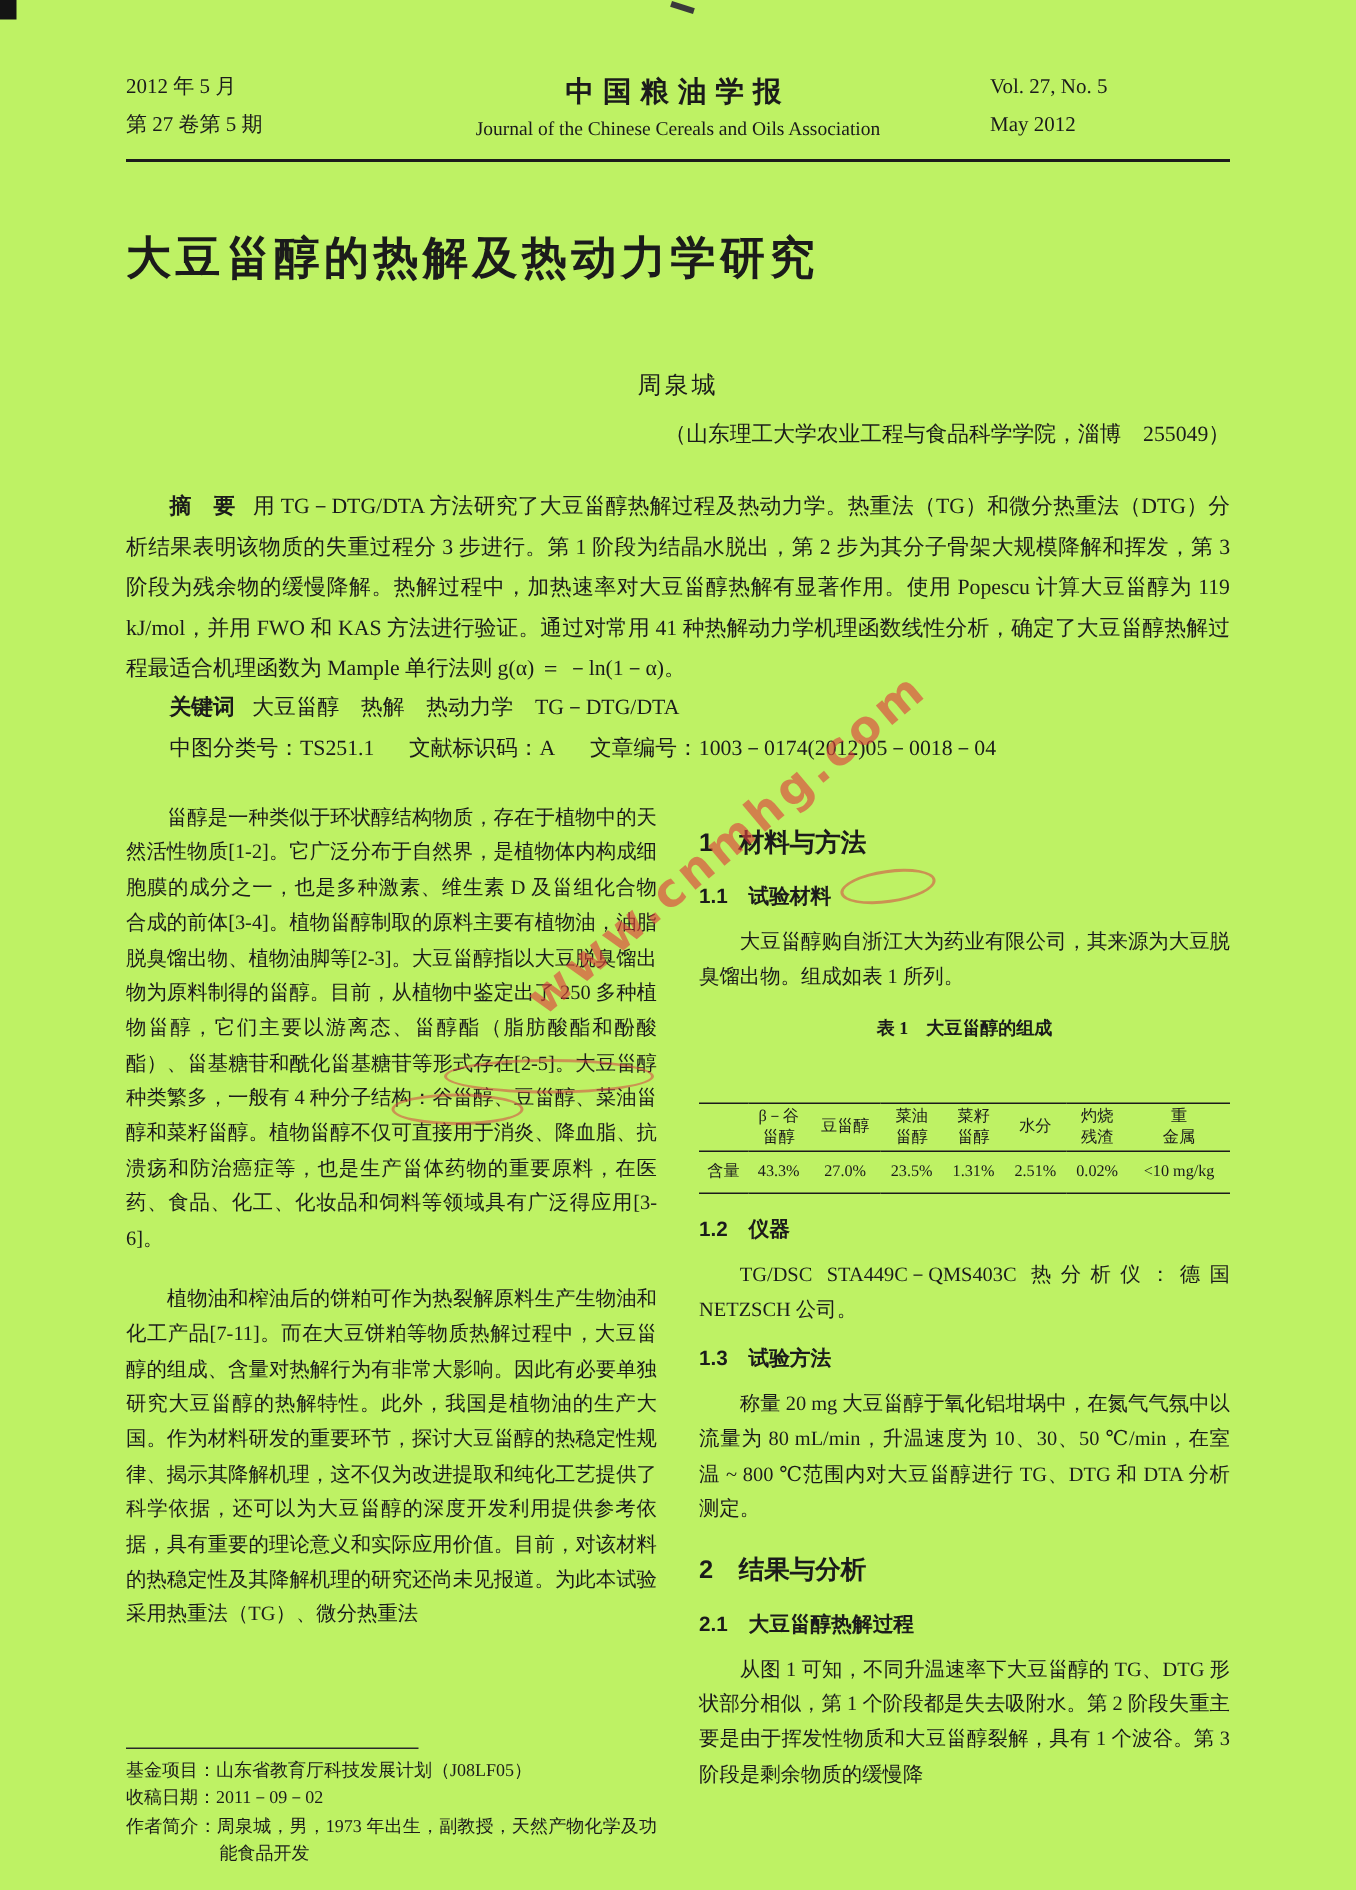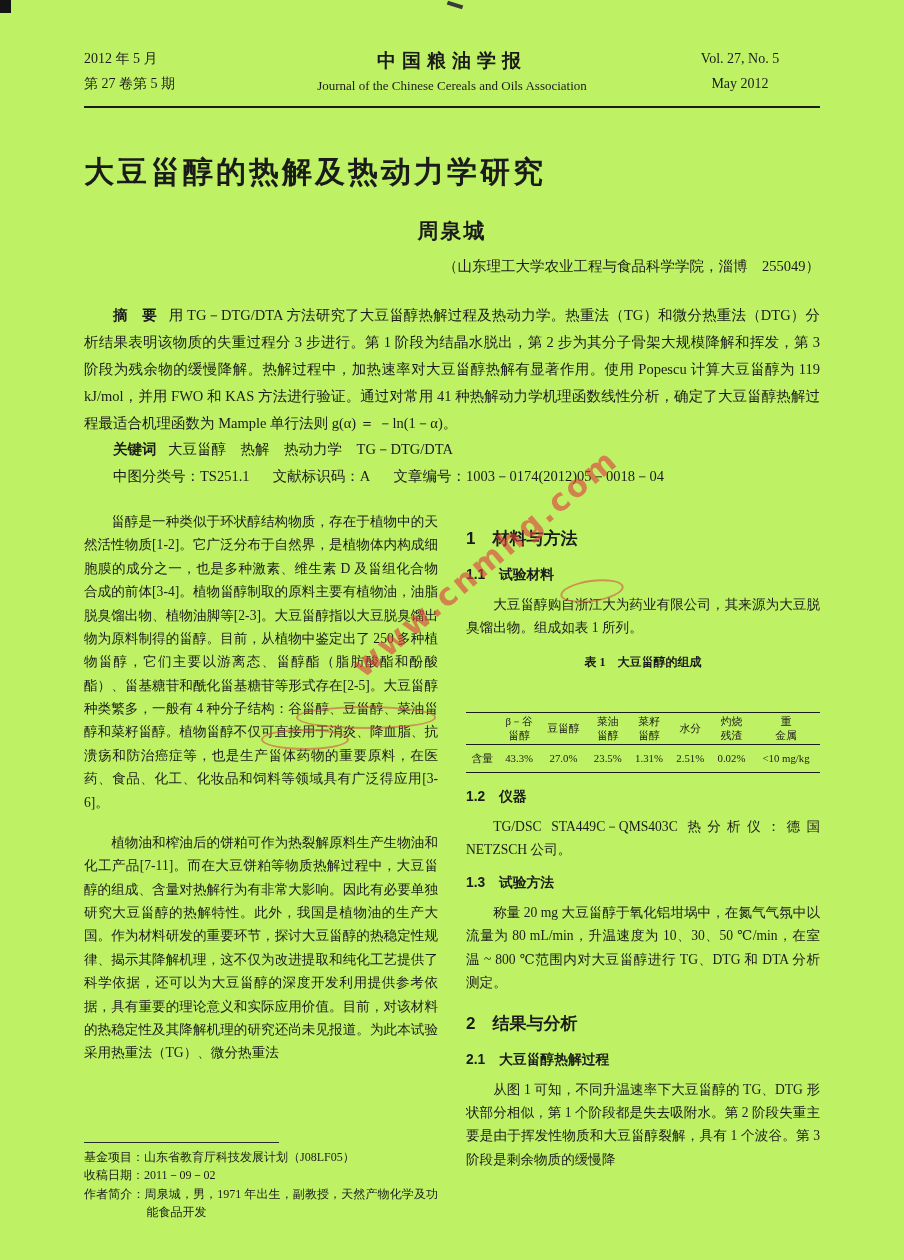--- a/index.html
+++ b/index.html
@@ -14,29 +14,29 @@
     padding:30px 84px 16px 84px;
     overflow:hidden;
   }
   
   .artifact-tl { position:absolute; left:0; top:0; width:11px; height:13px; background:#141414; }
   .artifact-tc { position:absolute; left:447px; top:3px; width:16px; height:4px; background:#3a3a3a; transform:rotate(18deg); }
 
   
   .journal-header { display:flex; justify-content:space-between; align-items:center; margin-top:16px; }
   .h-left, .h-right { font-size:14px; line-height:1.8; width:160px; }
-  .h-right { text-align:center; }
+  .h-right { text-align:left; }
   .h-center { text-align:center; flex:1; }
   .journal-title-cn { font-size:19px; letter-spacing:6px; font-weight:bold; }
   .journal-title-en { font-size:13px; margin-top:4px;text-align:center; }
   .header-rule { border-top:2.5px solid #1c1c1c; margin-top:10px; }
 
   
   .article-title { font-size:30px; font-weight:bold; letter-spacing:3px; margin-top:44px; }
-  .author { text-align:center; font-size:21px; margin-top:24px; letter-spacing:2px;font-weight:bold; }
+  .author { text-align:center; font-size:16px; margin-top:54px; letter-spacing:2px; }
   .affiliation { text-align:right; font-size:14.5px; margin-top:12px; }
 
   
   .abstract { margin-top:26px; font-size:14.5px; line-height:1.85; text-align:justify; }
   .abstract p { margin:0; }
   .abstract .indent2 { text-indent:2em; }
   .label { font-weight:bold; margin-right:0.8em; }
   .meta-line span { margin-right:1.6em; }
 
   
@@ -112,21 +112,21 @@
 
   <div class="columns">
 
     <div class="col col-left">
       <p class="indent">甾醇是一种类似于环状醇结构物质，存在于植物中的天然活性物质[1-2]。它广泛分布于自然界，是植物体内构成细胞膜的成分之一，也是多种激素、维生素 D 及甾组化合物合成的前体[3-4]。植物甾醇制取的原料主要有植物油，油脂脱臭馏出物、植物油脚等[2-3]。大豆甾醇指以大豆脱臭馏出物为原料制得的甾醇。目前，从植物中鉴定出了 250 多种植物甾醇，它们主要以游离态、甾醇酯（脂肪酸酯和酚酸酯）、甾基糖苷和酰化甾基糖苷等形式存在[2-5]。大豆甾醇种类繁多，一般有 4 种分子结构：谷甾醇、豆甾醇、菜油甾醇和菜籽甾醇。植物甾醇不仅可直接用于消炎、降血脂、抗溃疡和防治癌症等，也是生产甾体药物的重要原料，在医药、食品、化工、化妆品和饲料等领域具有广泛得应用[3-6]。</p>
       <p class="indent">植物油和榨油后的饼粕可作为热裂解原料生产生物油和化工产品[7-11]。而在大豆饼粕等物质热解过程中，大豆甾醇的组成、含量对热解行为有非常大影响。因此有必要单独研究大豆甾醇的热解特性。此外，我国是植物油的生产大国。作为材料研发的重要环节，探讨大豆甾醇的热稳定性规律、揭示其降解机理，这不仅为改进提取和纯化工艺提供了科学依据，还可以为大豆甾醇的深度开发利用提供参考依据，具有重要的理论意义和实际应用价值。目前，对该材料的热稳定性及其降解机理的研究还尚未见报道。为此本试验采用热重法（TG）、微分热重法</p>
       <div class="footnote">
         <div class="fn-rule"></div>
         <div>基金项目：山东省教育厅科技发展计划（J08LF05）</div>
         <div>收稿日期：2011－09－02</div>
-        <div class="fn-bio-wrap">作者简介：周泉城，男，1971 年出生，副教授，天然产物化学及功能食品开发</div>
+        <div class="fn-bio-wrap">作者简介：周泉城，男，1973 年出生，副教授，天然产物化学及功能食品开发</div>
       </div>
     </div>
 
     <div class="col col-right">
 
       <h2 class="sec">1　材料与方法</h2>
       <h3 class="subsec">1.1　试验材料</h3>
       <p class="indent">大豆甾醇购自浙江大为药业有限公司，其来源为大豆脱臭馏出物。组成如表 1 所列。</p>
 
       <div class="table-caption">表 1　大豆甾醇的组成</div>

